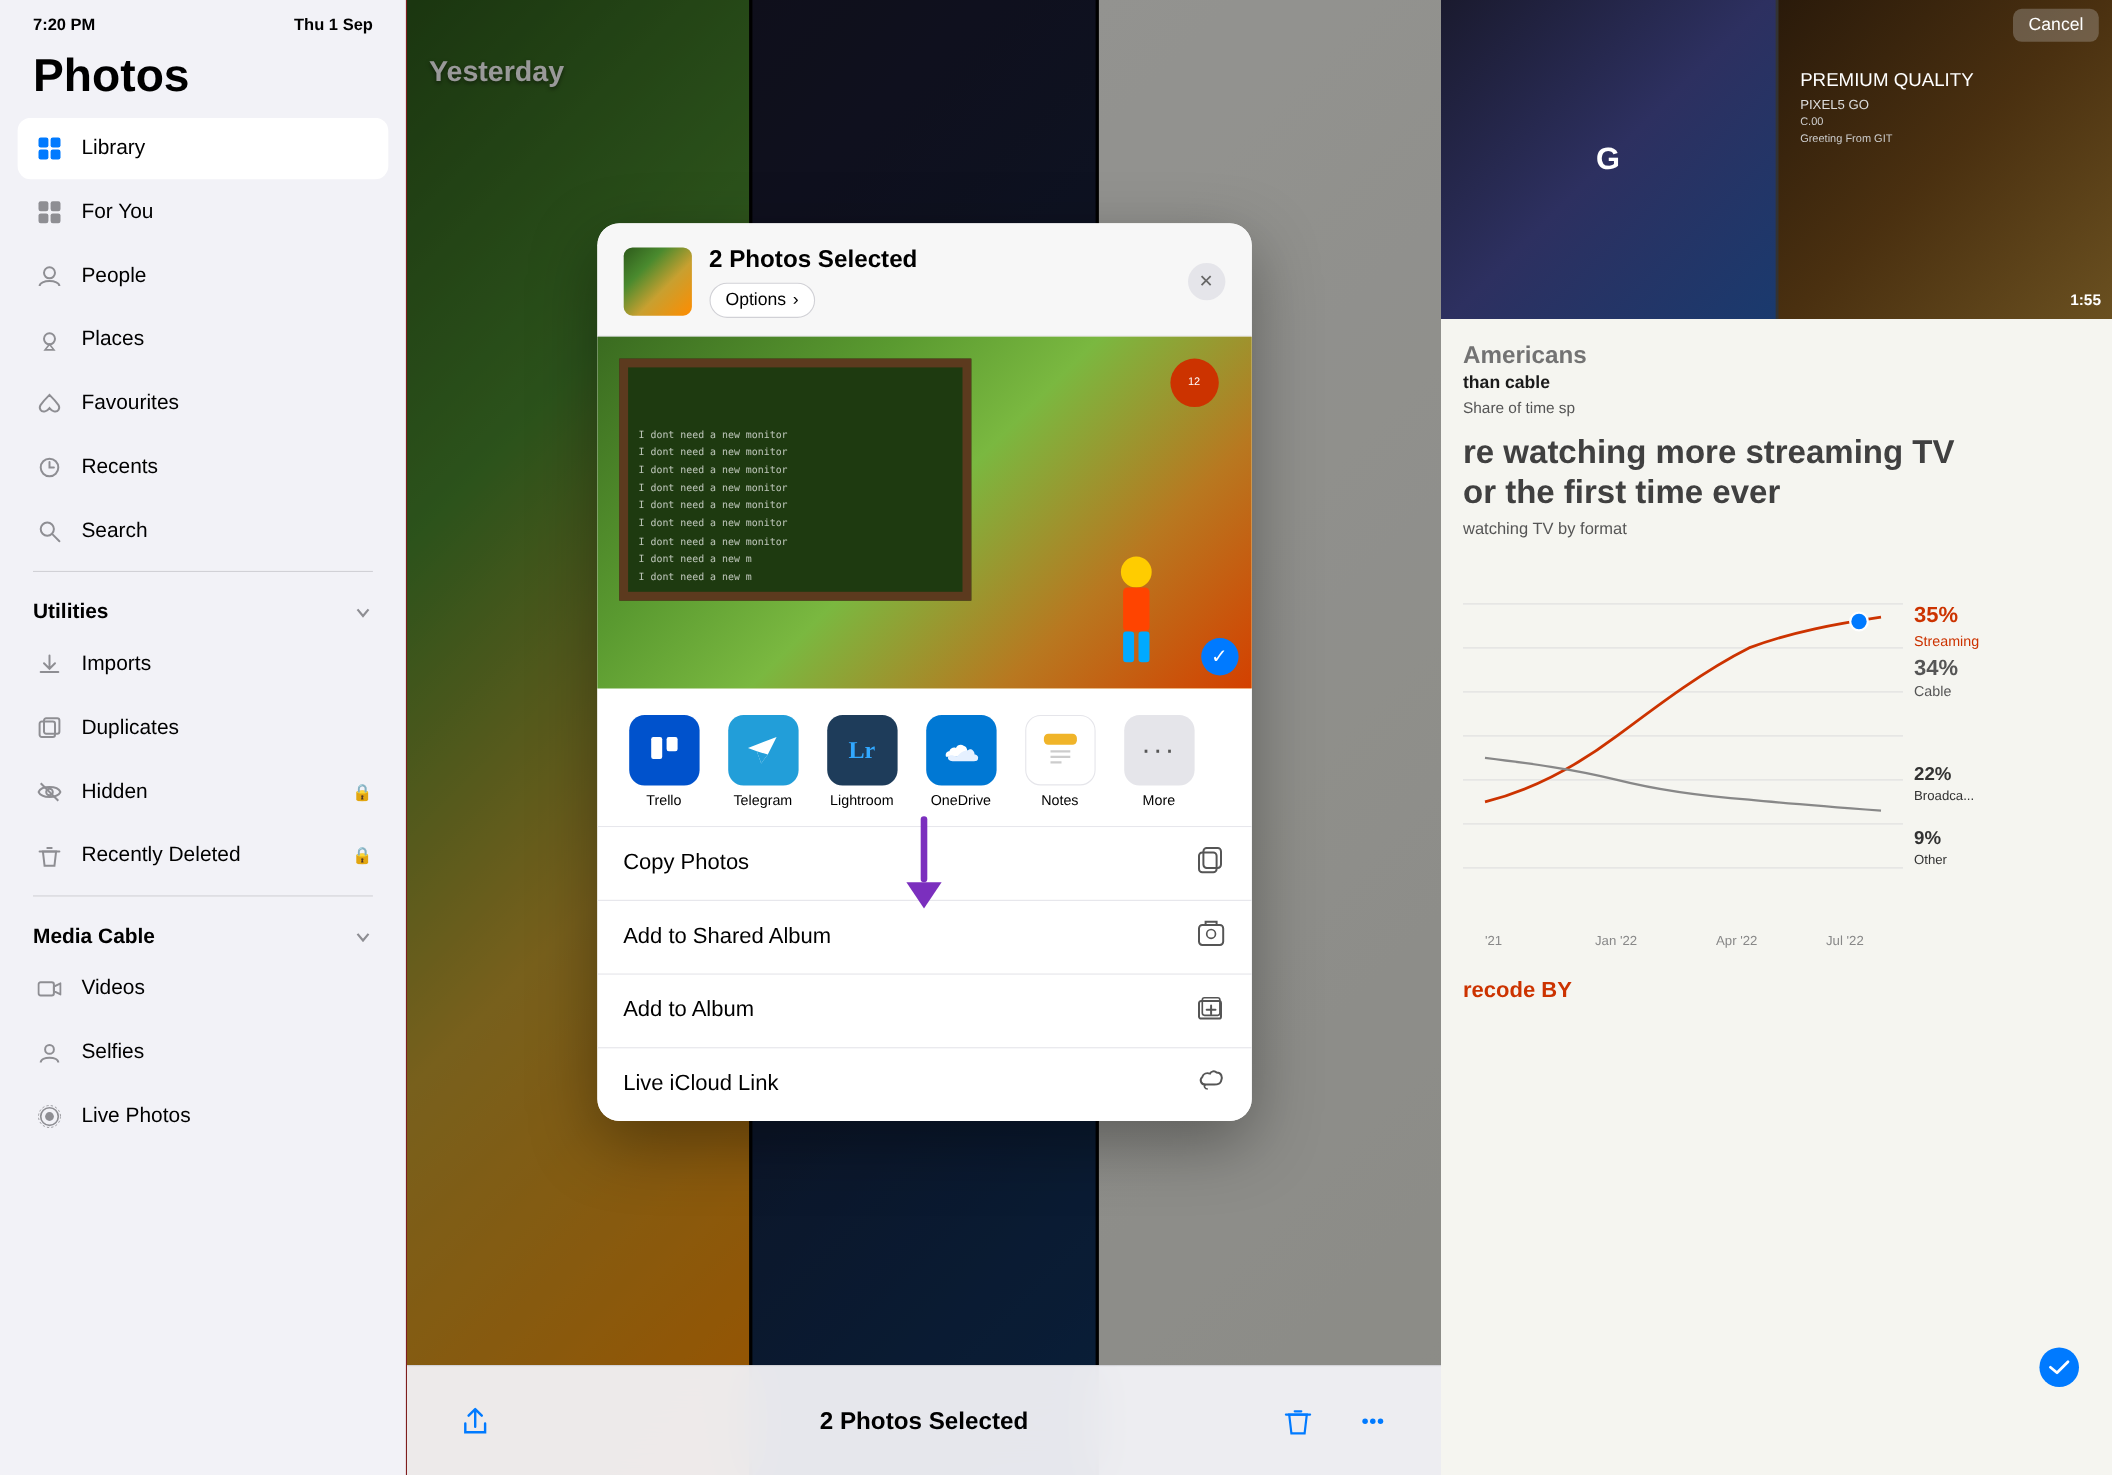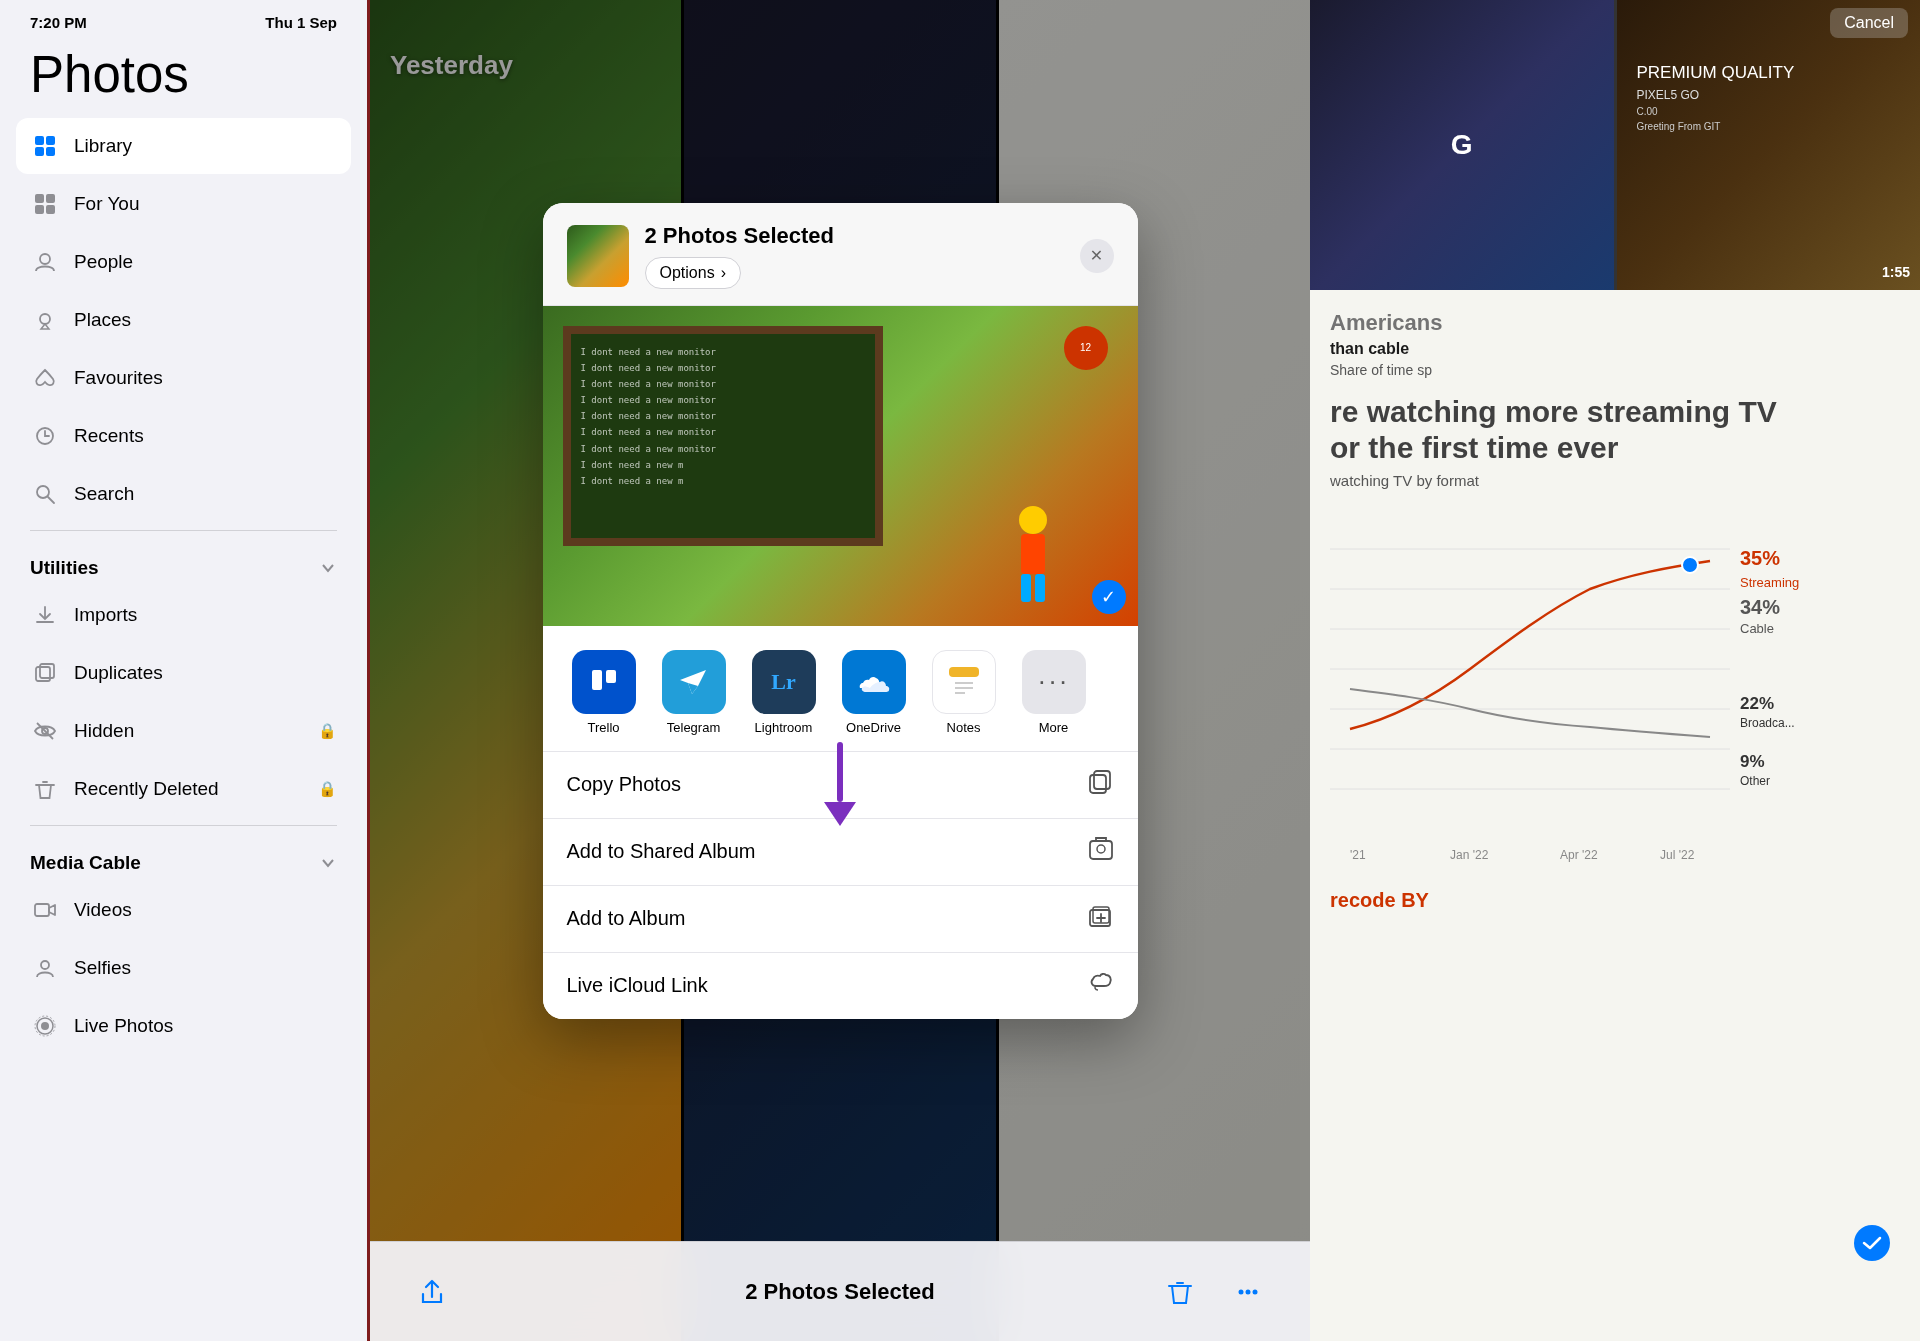--- a/index.html
+++ b/index.html
@@ -13,36 +13,36 @@
     }
 
     
     .sidebar {
       width: 370px;
       height: 1341px;
       background: #f2f2f7;
       display: flex;
       flex-direction: column;
       flex-shrink: 0;
-      border-right: 3px solid #7f1d1d;
+      border-right: 1px solid #7f1d1d;
     }
 
     .status-bar {
       display: flex;
       justify-content: space-between;
       align-items: center;
       padding: 14px 30px 4px 30px;
       font-size: 15px;
       font-weight: 600;
       color: #000;
     }
 
     .sidebar-title {
-      font-size: 51px;
-      font-weight: 400;
+      font-size: 42px;
+      font-weight: 700;
       color: #000;
       padding: 10px 30px 14px 30px;
     }
 
     .sidebar-nav {
       flex: 1;
       overflow-y: auto;
       padding: 0 16px;
     }
 
@@ -604,21 +604,21 @@
         <div class="close-button">
           <span>✕</span>
         </div>
       </div>
 
       <div class="sheet-preview">
         <div class="sheet-preview-img">
 
           <div style="width:100%;height:100%;position:relative;background:linear-gradient(135deg, #3a6b20 0%, #5a9a30 30%, #7ab840 50%, #b87820 75%, #d44000 100%);">
             <div style="position:absolute;left:20px;top:20px;width:320px;height:220px;background:#1e3a10;border:8px solid #5c3a1e;">
-              <div style="padding:10px;">
+              <div style="padding:10px;margin-top:44px;">
                 <div style="font-size:9px;color:rgba(255,255,255,0.7);font-family:monospace;line-height:1.8;">
                   I dont need a new monitor<br>
                   I dont need a new monitor<br>
                   I dont need a new monitor<br>
                   I dont need a new monitor<br>
                   I dont need a new monitor<br>
                   I dont need a new monitor<br>
                   I dont need a new monitor<br>
                   I dont need a new m<br>
                   I dont need a new m

